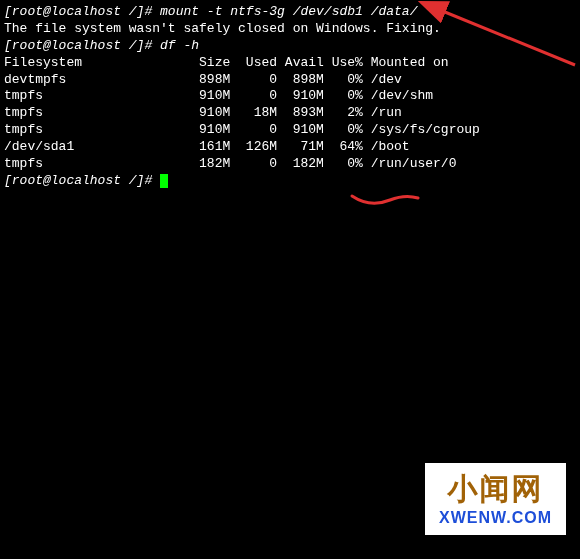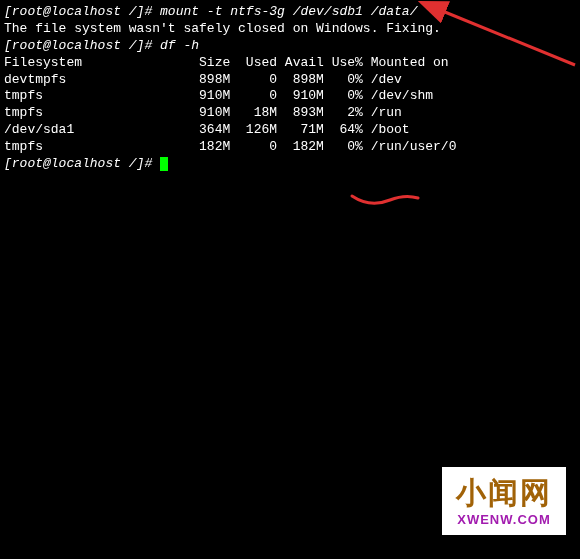--- a/index.html
+++ b/index.html
@@ -47,38 +47,39 @@
     }
     .watermark-main {
       font-family: 'SimHei', 'Microsoft YaHei', sans-serif;
       font-size: 30px;
       font-weight: bold;
       color: #a16207;
       letter-spacing: 2px;
     }
     .watermark-sub {
       font-family: Arial, sans-serif;
-      font-size: 13px;
+      font-size: 16px;
       font-weight: bold;
-      color: #a21caf;
+      color: #1d4ed8;
       letter-spacing: 1px;
     }
   </style>
 </head>
 <body>
 
 <div class="terminal">
   <div class="prompt-line"><span>[root@localhost /]# </span><span>mount -t ntfs-3g /dev/sdb1 /data/</span></div>
   <div class="terminal-line">The file system wasn't safely closed on Windows. Fixing.</div>
   <div class="prompt-line"><span>[root@localhost /]# </span><span>df -h</span></div>
   <div class="df-header">Filesystem               Size  Used Avail Use% Mounted on</div>
   <div class="df-row">devtmpfs                 898M     0  898M   0% /dev</div>
   <div class="df-row">tmpfs                    910M     0  910M   0% /dev/shm</div>
   <div class="df-row">tmpfs                    910M   18M  893M   2% /run</div>
-  <div class="df-row">/dev/sda1                364M  126M   71M  64% /boot</div>
+  <div class="df-row">tmpfs                    910M     0  910M   0% /sys/fs/cgroup</div>
+  <div class="df-row">/dev/sda1                161M  126M   71M  64% /boot</div>
   <div class="df-row">tmpfs                    182M     0  182M   0% /run/user/0</div>
   <div class="prompt-line"><span>[root@localhost /]# </span><span class="cursor"></span></div>
 </div>
 
 <svg class="annotation-arrow" width="200" height="70" viewBox="0 0 200 70">
   <defs>
     <marker id="arrowhead" markerWidth="10" markerHeight="8" refX="2" refY="4" orient="auto">
       <polygon points="0 0, 10 4, 0 8" fill="#e03030"></polygon>
     </marker>
   </defs>

